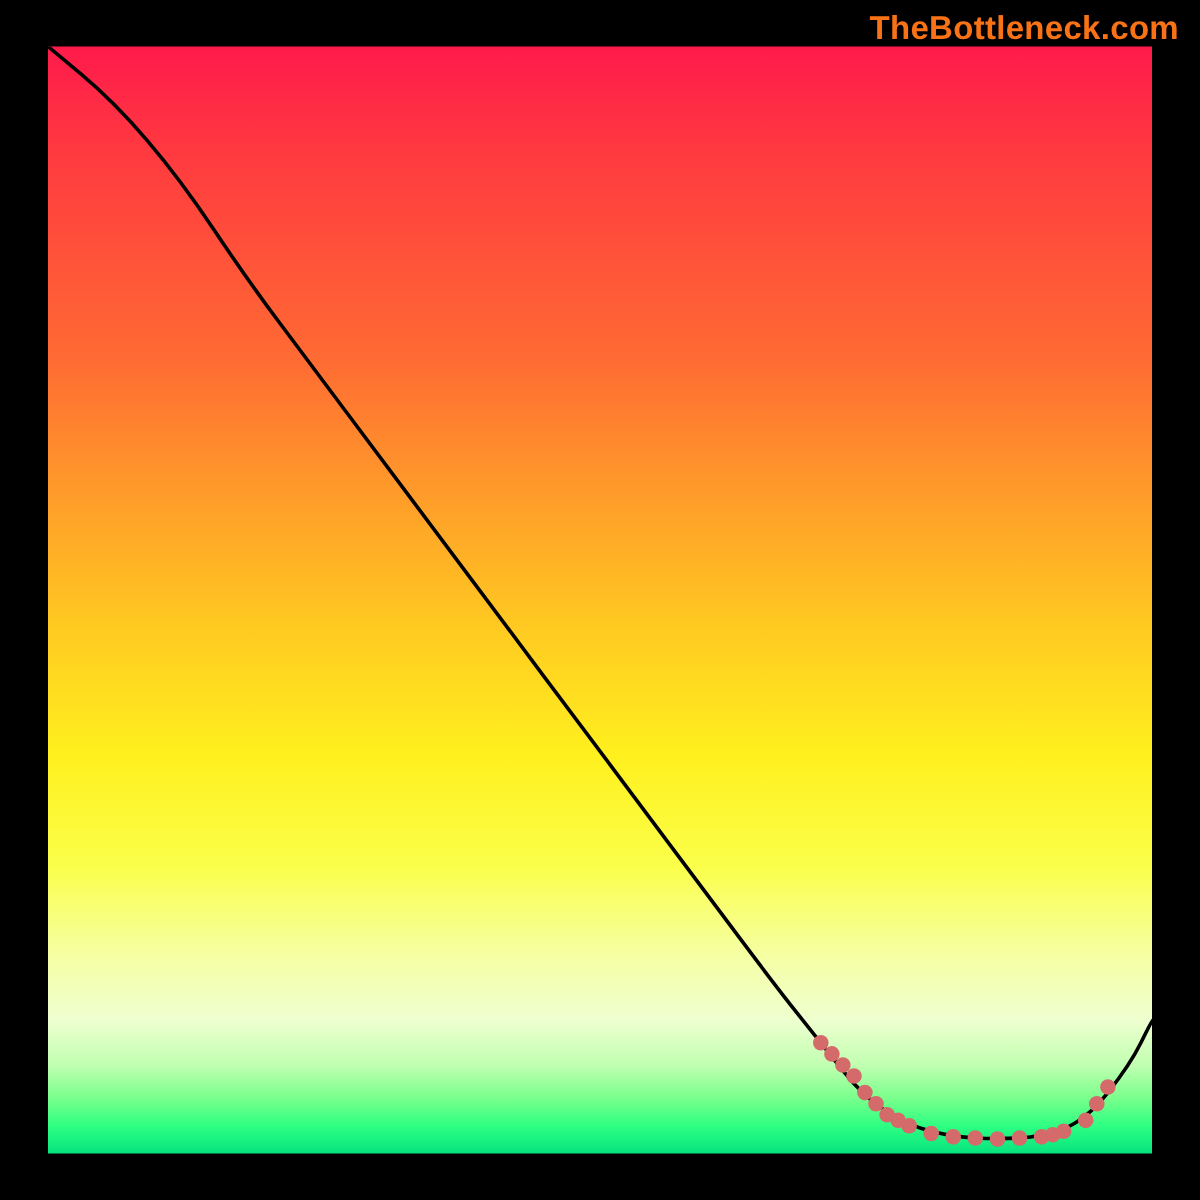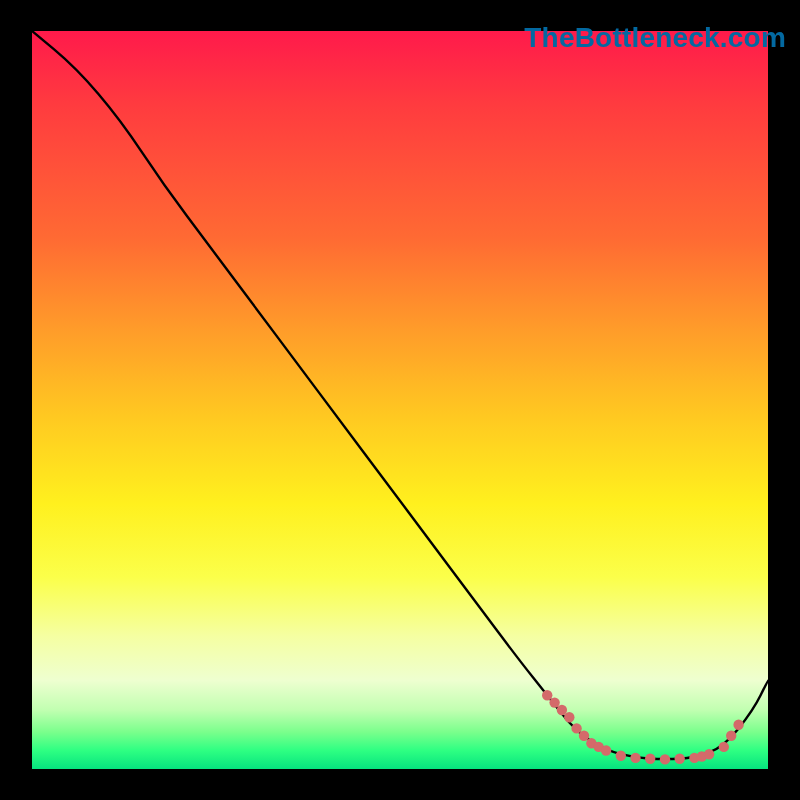--- a/index.html
+++ b/index.html
@@ -45,25 +45,24 @@
     left: 0;
     top: 0;
     width: 736px;
     height: 738px;
   }
   .watermark {
     position: absolute;
     top: 6px;
     right: 14px;
     font-family: Arial, Helvetica, sans-serif;
-    font-size: 28px;
+    font-size: 22px;
     font-weight: 600;
-    color: #0369a1;
+    color: #f97316;
     letter-spacing: 0.2px;
-    margin-top: 16px;
   }
 </style>
 </head>
 <body>
 
 <div class="stage">
 
   <div class="plot-area">
     <svg class="curve" viewBox="0 0 736 738" preserveAspectRatio="none">
       <path id="curve-path" fill="none" stroke="#000000" stroke-width="2.4" d="M0.0 0.0 Q 0.0 0.0 22.1 18.4 Q 44.2 36.9 66.2 62.7 Q 88.3 88.6 110.4 121.8 Q 132.5 155.0 154.6 184.5 Q 176.6 214.0 198.7 243.5 Q 220.8 273.1 242.9 302.6 Q 265.0 332.1 287.0 361.6 Q 309.1 391.1 331.2 420.7 Q 353.3 450.2 375.4 479.7 Q 397.4 509.2 419.5 538.7 Q 441.6 568.3 463.7 597.8 Q 485.8 627.3 500.5 645.8 Q 515.2 664.2 529.9 682.7 Q 544.6 701.1 559.4 710.3 Q 574.1 719.5 588.8 723.2 Q 603.5 726.9 618.2 727.7 Q 633.0 728.4 647.7 727.7 Q 662.4 726.9 677.1 721.4 Q 691.8 715.9 706.6 697.4 Q 721.3 679.0 728.6 664.2 T 736.0 649.4"></path>

